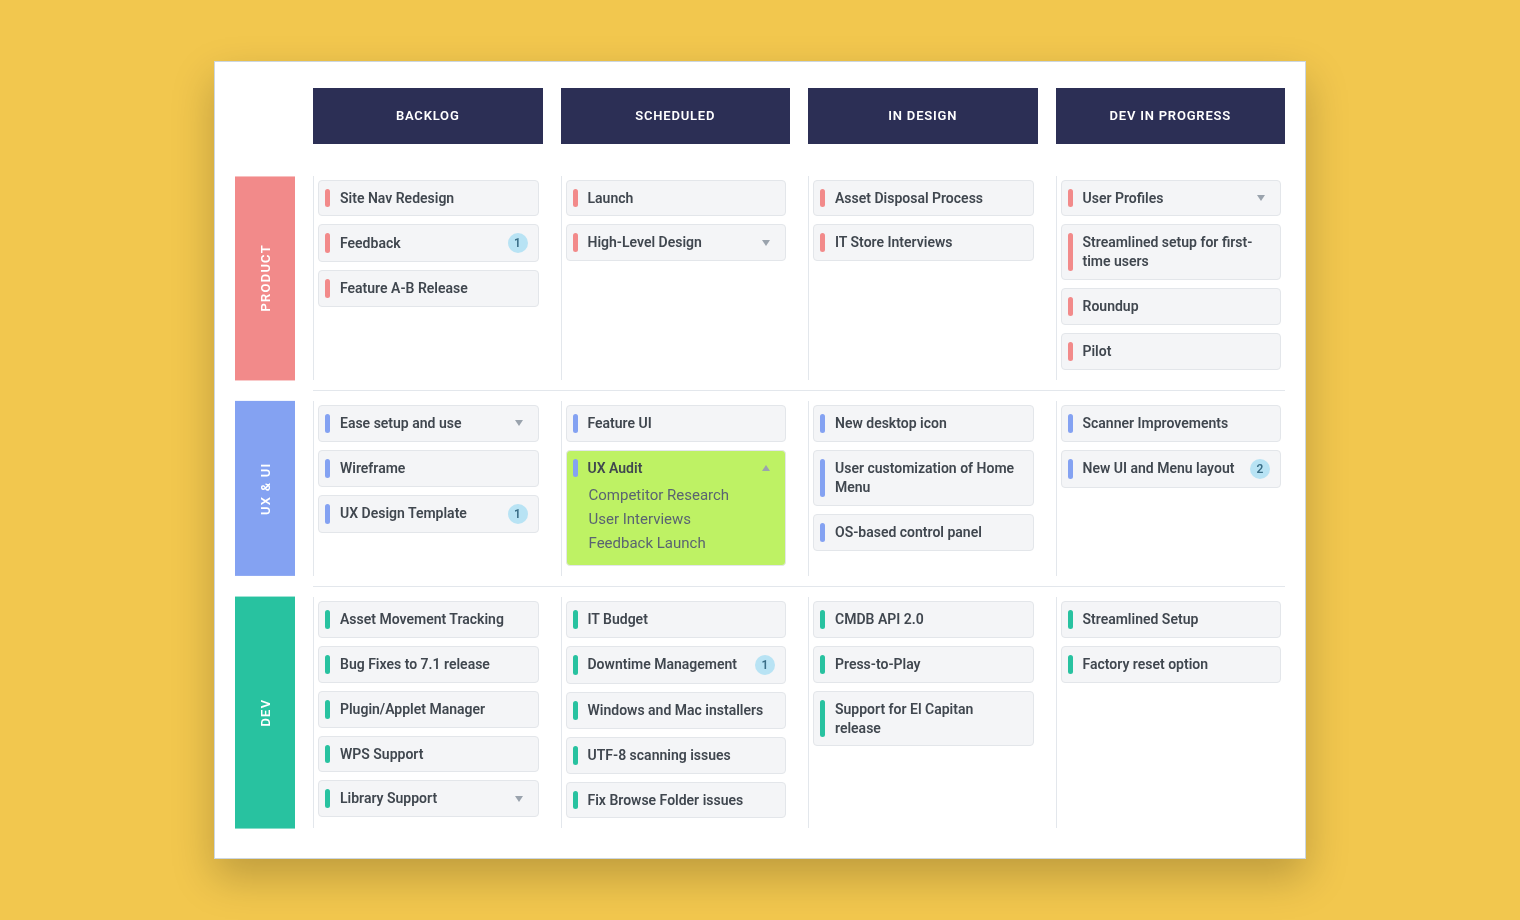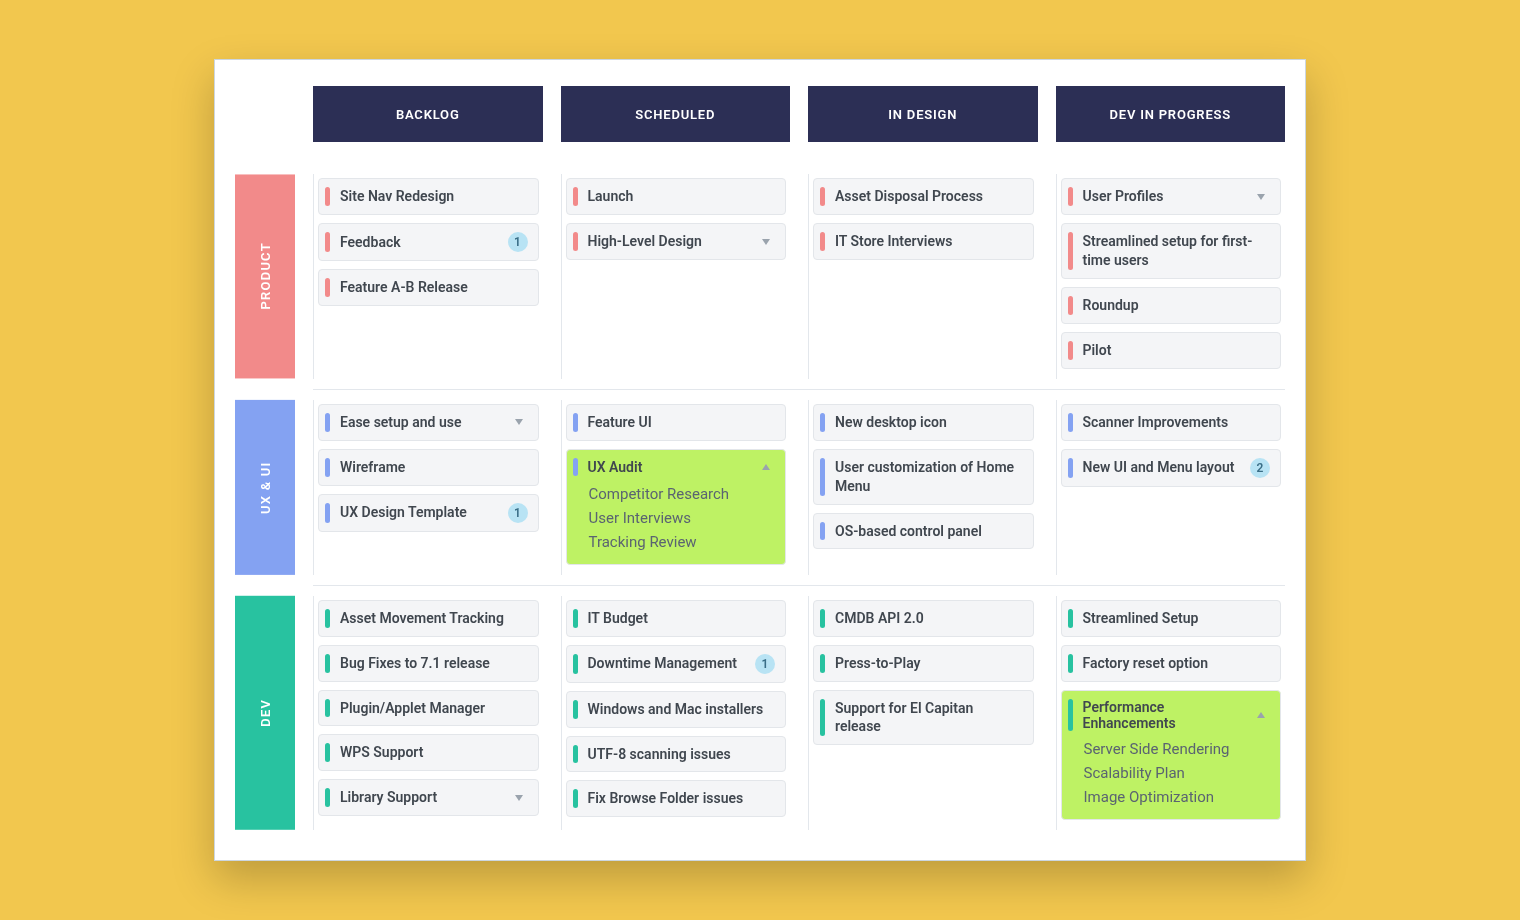--- a/index.html
+++ b/index.html
@@ -265,21 +265,21 @@
               <div class="stripe"></div>
               <div class="title">UX Audit</div>
               <div class="toggle">
                 <svg viewBox="0 0 10 10">
                   <path d="M5 2 L9 8 L1 8 Z"></path>
                 </svg>
               </div>
             </div>
             <div class="sub-item">Competitor Research</div>
             <div class="sub-item">User Interviews</div>
-            <div class="sub-item">Tracking Review</div>
+            <div class="sub-item">Feedback Launch</div>
           </div>
         </div>
       </div>
       <div class="cell lane-uxui">
         <div class="cell-list">
           <div class="card lane-uxui">
             <div class="stripe"></div>
             <div class="title">New desktop icon</div>
           </div>
           <div class="card lane-uxui">
@@ -380,30 +380,16 @@
       <div class="cell lane-dev">
         <div class="cell-list">
           <div class="card lane-dev">
             <div class="stripe"></div>
             <div class="title">Streamlined Setup</div>
           </div>
           <div class="card lane-dev">
             <div class="stripe"></div>
             <div class="title">Factory reset option</div>
           </div>
-          <div class="card-expanded lane-dev">
-            <div class="hdr">
-              <div class="stripe"></div>
-              <div class="title">Performance Enhancements</div>
-              <div class="toggle">
-                <svg viewBox="0 0 10 10">
-                  <path d="M5 2 L9 8 L1 8 Z"></path>
-                </svg>
-              </div>
-            </div>
-            <div class="sub-item">Server Side Rendering</div>
-            <div class="sub-item">Scalability Plan</div>
-            <div class="sub-item">Image Optimization</div>
-          </div>
         </div>
       </div>
     </div>
 </div>
 
 </body></html>

